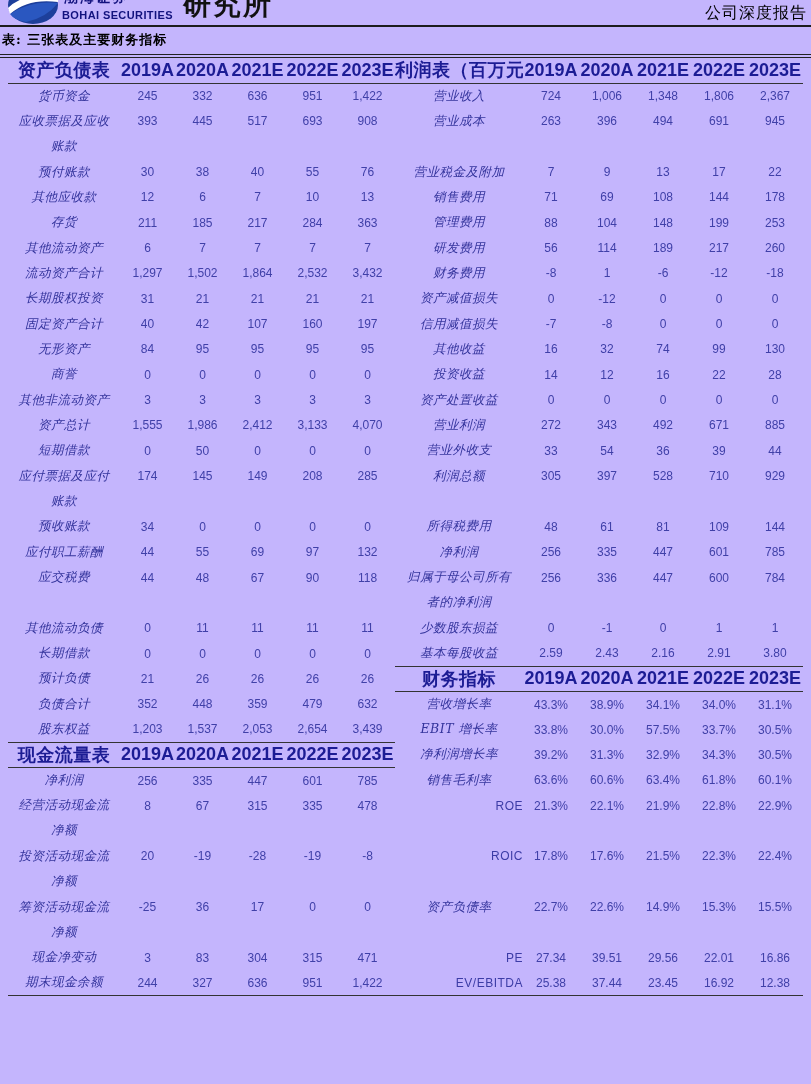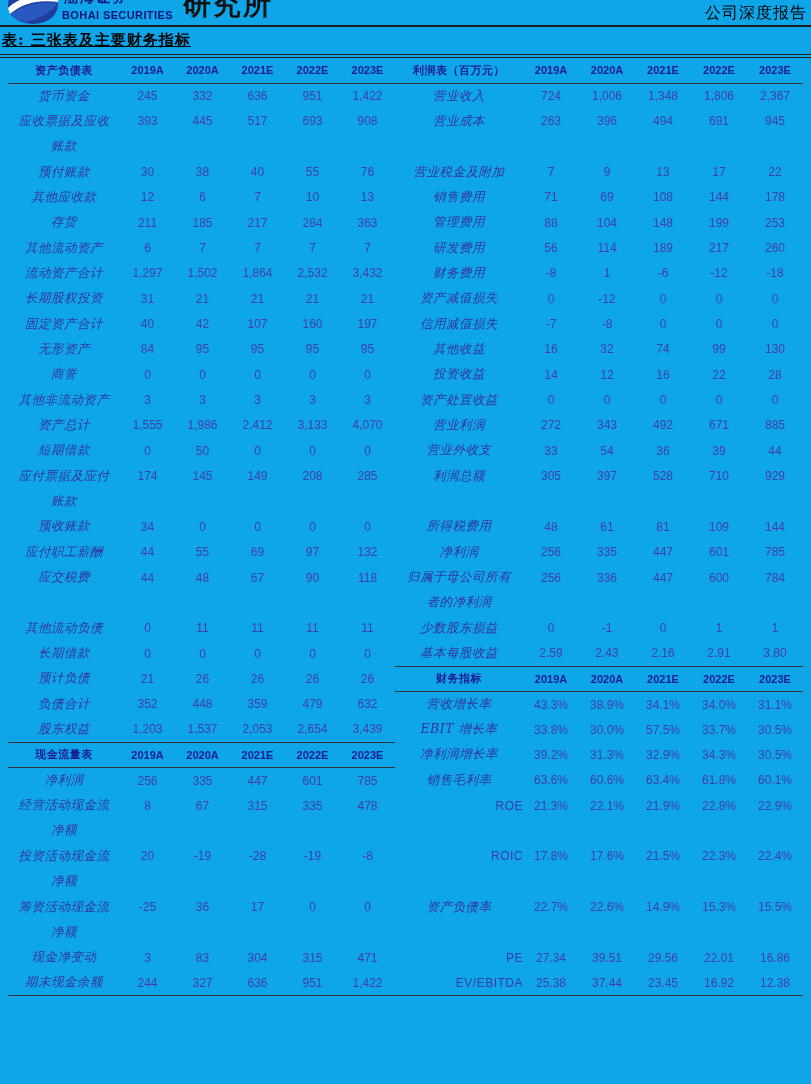--- a/index.html
+++ b/index.html
@@ -1,48 +1,48 @@
 <!DOCTYPE html>
 <html><head>
 <meta charset="utf-8">
 <style>
   * { margin:0; padding:0; box-sizing:border-box; }
   html,body { background:#fff; }
   .page {
-    position:relative; width:811px; height:1084px; background:#0ea5e9;
+    position:relative; width:811px; height:1084px; background:#c4b5fd;
     font-family:"Liberation Sans","DejaVu Sans",sans-serif; overflow:hidden;
   }
   
   .band { position:absolute; top:0; left:0; width:811px; height:27px;
           border-bottom:2px solid #1c1c1c; overflow:hidden; }
   .logo-art { position:absolute; left:6px; top:-16px; }
   .logo-cn-top { position:absolute; left:64px; top:-11px; font-size:14px; font-weight:bold;
                  color:#12127e; letter-spacing:2px; }
   .logo-en { position:absolute; left:62px; top:9px; font-size:11px; font-weight:bold;
              color:#12127e; letter-spacing:0.4px; }
   .inst { position:absolute; left:183px; top:-14px; font-size:28px; font-weight:bold;
           color:#111; letter-spacing:2px; }
   .rpt { position:absolute; right:4px; top:3px; font-size:16px; color:#000; letter-spacing:1px;text-align:right; }
   
-  .title { position:absolute; top:31px; left:2px; font-size:15px; font-weight:bold; color:#000;
-           font-family:"DejaVu Serif","Liberation Serif",serif; letter-spacing:1px;text-decoration:underline; }
+  .title { position:absolute; top:31px; left:2px; font-size:13px; font-weight:bold; color:#000;
+           font-family:"DejaVu Serif","Liberation Serif",serif; letter-spacing:1px; }
   .double-rule { position:absolute; top:54px; left:0; width:811px; height:4px;
                  border-top:1px solid #222; border-bottom:1px solid #222; }
   
   table.fin { position:absolute; top:58px; left:8px; width:795px;
               border-collapse:collapse; table-layout:fixed; }
   table.fin td { height:25.35px; padding:0; text-align:center; vertical-align:middle;
                  overflow:hidden; white-space:nowrap; }
   td.lbl { font-size:12.5px; color:#34349c; font-style:italic;
            font-family:"DejaVu Serif","Liberation Serif",serif; letter-spacing:0.5px; }
   td.lbl.latin { font-style:normal; font-family:"Liberation Sans","DejaVu Sans",sans-serif;
                  font-size:12px; color:#3c3ca6;text-align:right; }
   td.val { font-size:12px; color:#4040a8;
            font-family:"Liberation Sans","DejaVu Sans",sans-serif; }
-  td.hdr { font-weight:bold; color:#1c1c94; font-style:normal; font-size:11px;
+  td.hdr { font-weight:bold; color:#1c1c94; font-style:normal; font-size:18px;
            font-family:"Liberation Sans","DejaVu Sans",sans-serif;
            border-top:1.5px solid #333; border-bottom:1.5px solid #333; }
   tr:first-child td.hdr { border-top:none; }
   tr:last-child td { border-bottom:1.5px solid #333; }
 </style>
 </head>
 <body>
 
 <div class="page">
 

